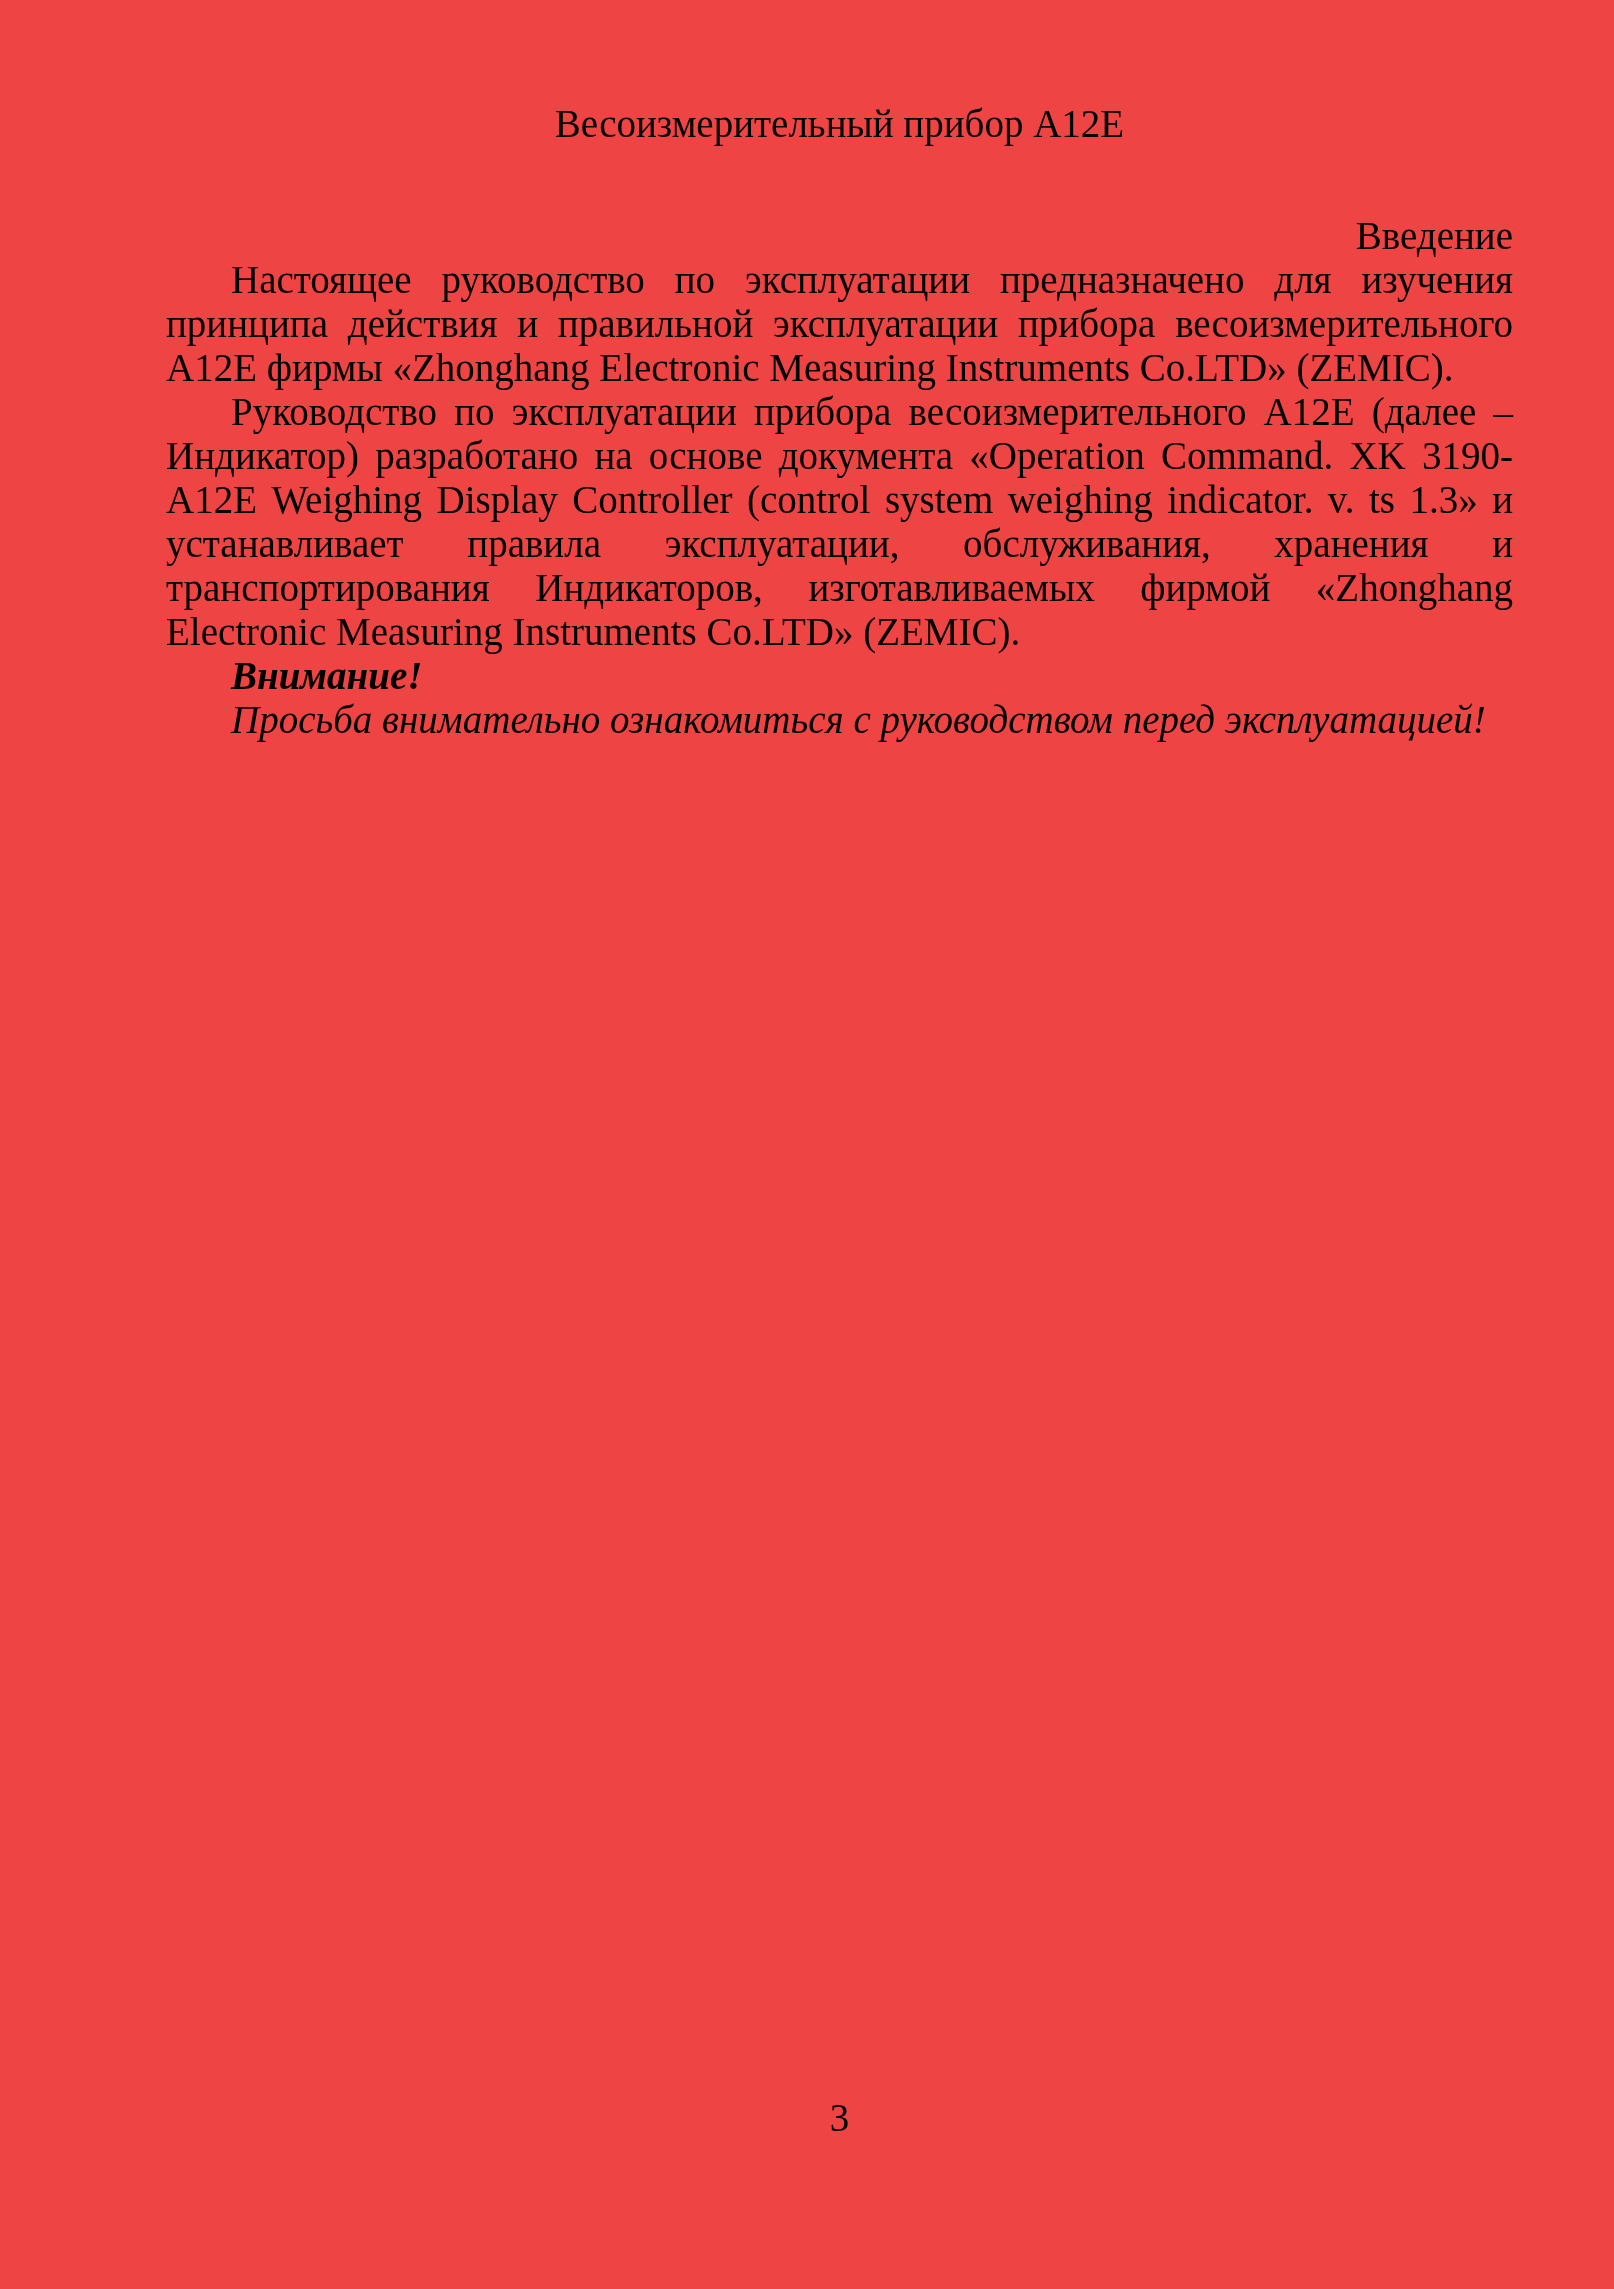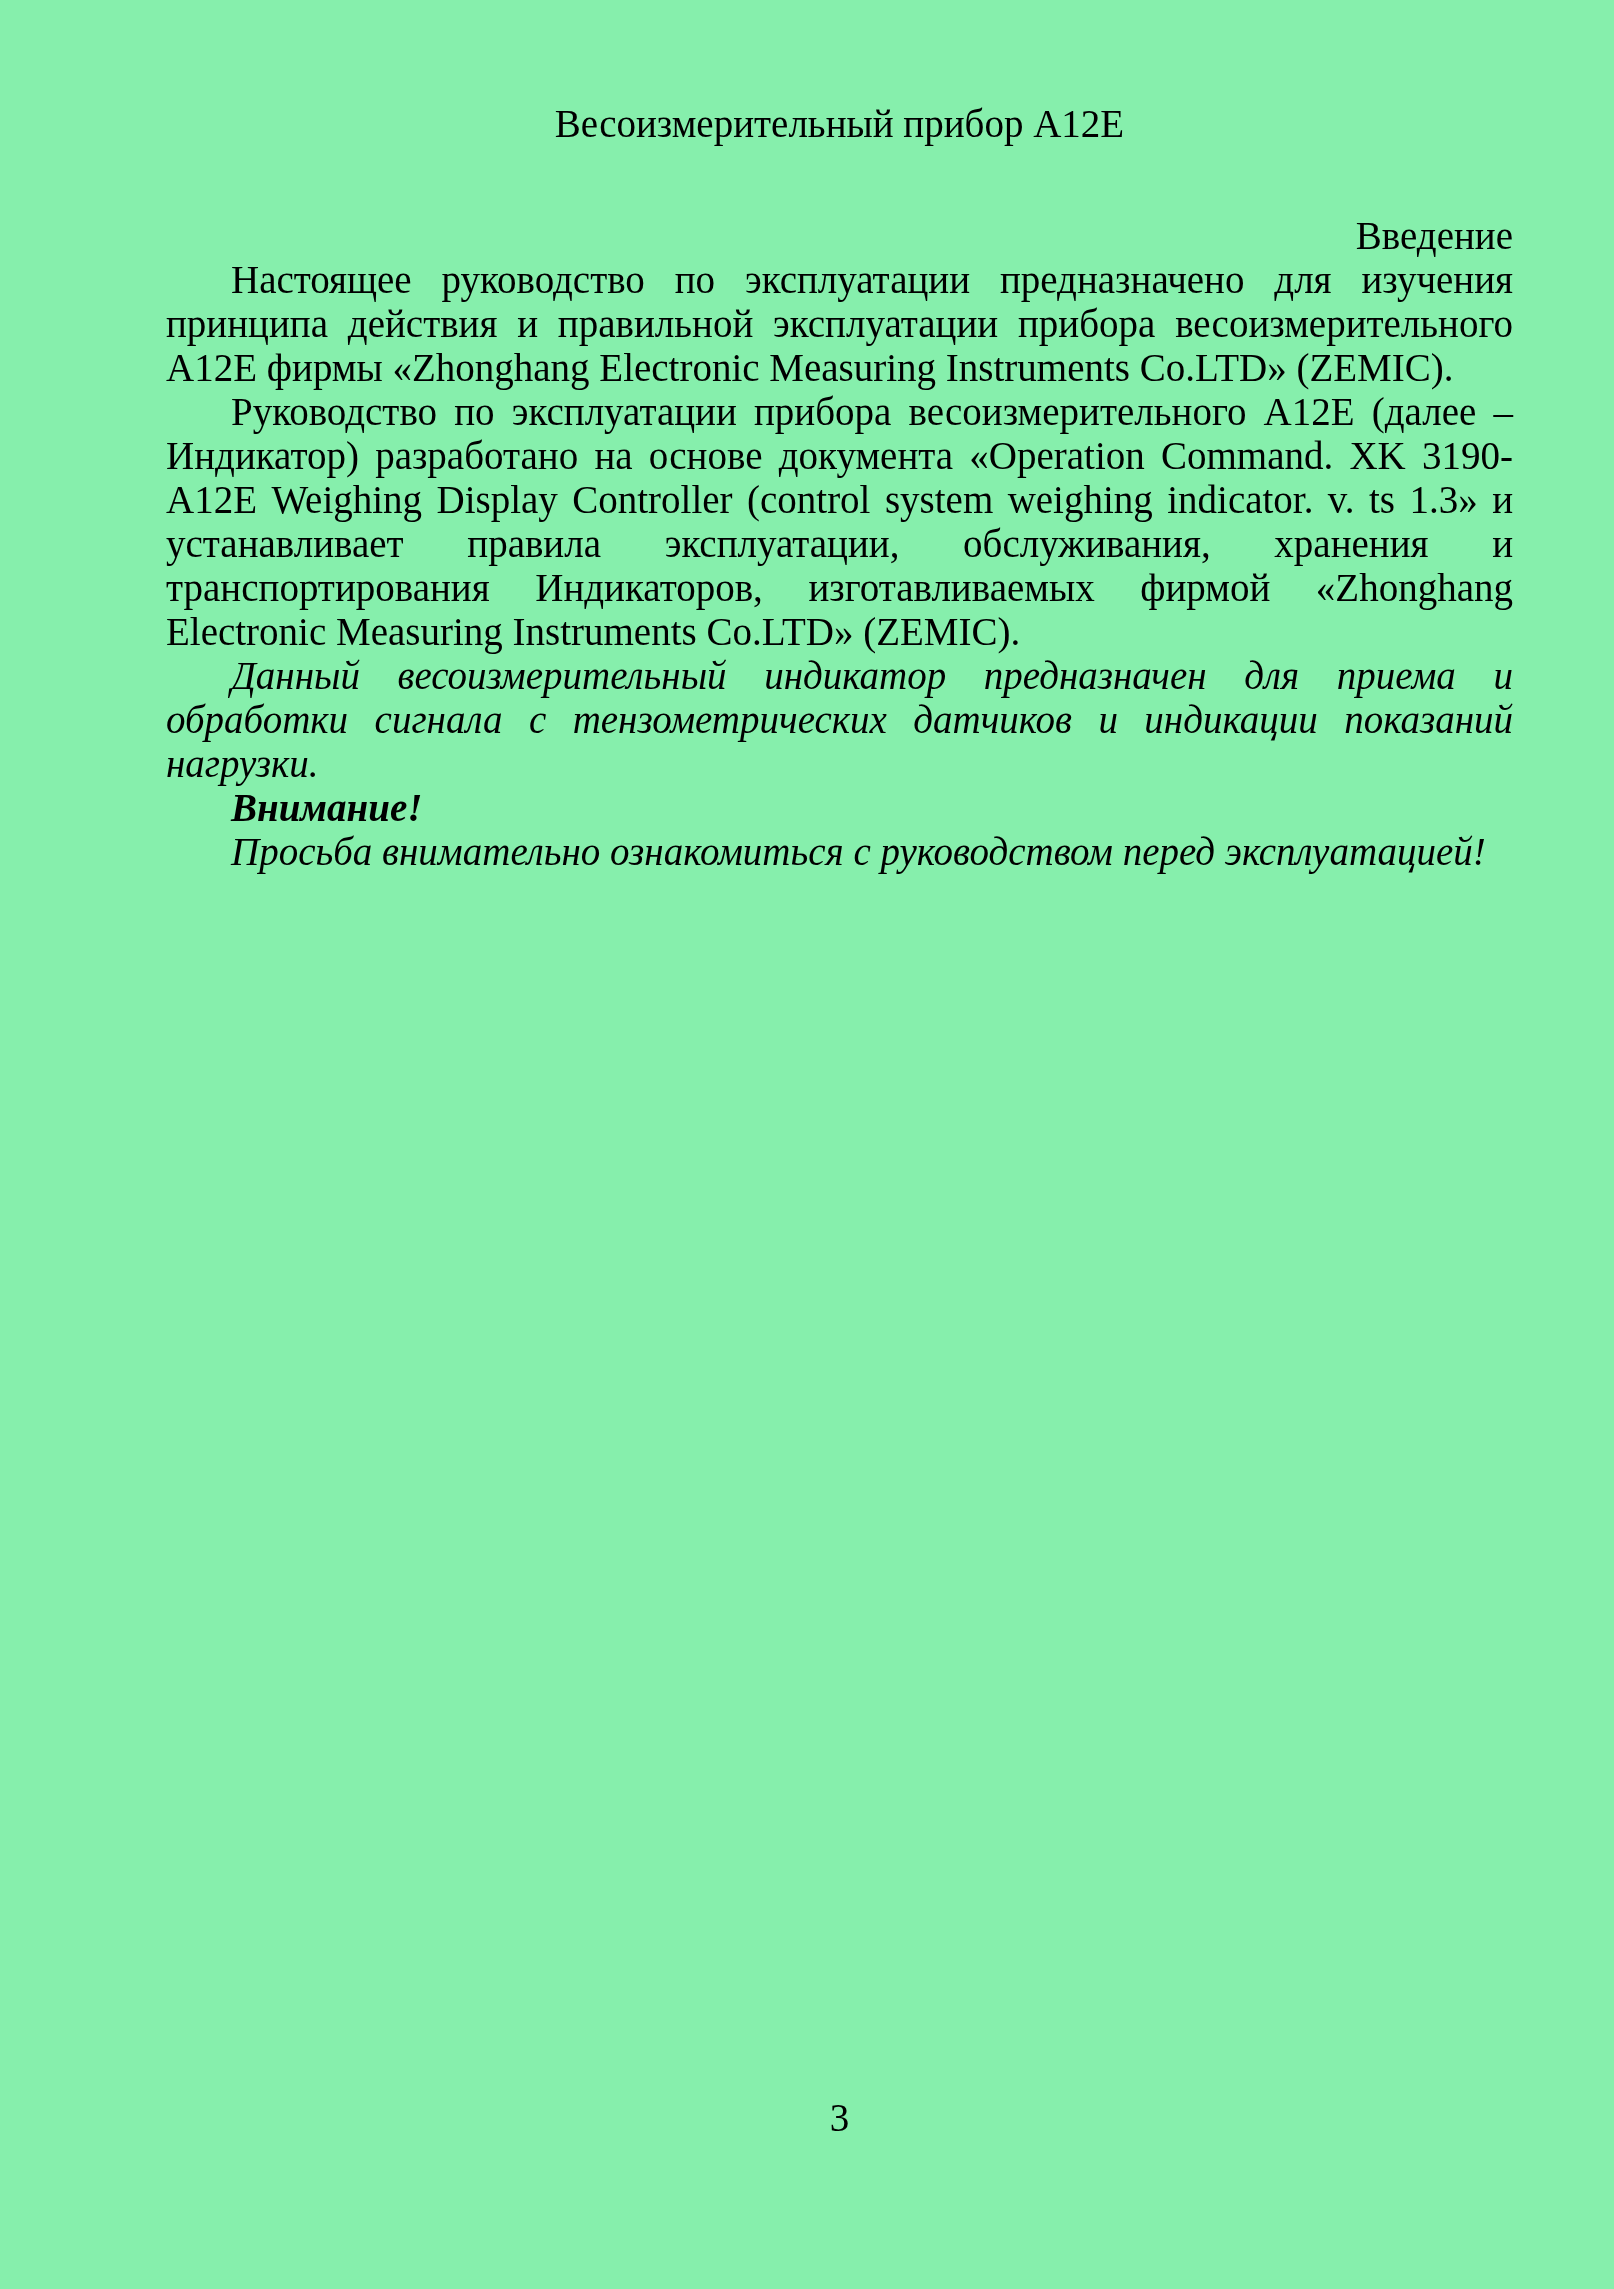--- a/index.html
+++ b/index.html
@@ -5,21 +5,21 @@
 <style>
   html, body {
     margin: 0;
     padding: 0;
     background: #ffffff;
   }
   .page {
     position: relative;
     width: 1614px;
     height: 2290px;
-    background: #86efac;
+    background: #ef4444;
     color: #000000;
     font-family: "Liberation Serif", "DejaVu Serif", serif;
     font-size: 39px;
     line-height: 44px;
     overflow: hidden;
   }
   .content {
     position: absolute;
     left: 166px;
     top: 102px;
@@ -69,21 +69,20 @@
 
     <h1 class="doc-title">Весоизмерительный прибор А12Е</h1>
 
     <p class="heading-para">Введение</p>
 
     <p class="para gap-before">Настоящее руководство по эксплуатации предназначено для изучения принципа действия и правильной эксплуатации прибора весоизмерительного А12Е фирмы «Zhonghang Electronic Measuring Instruments Co.LTD» (ZEMIC).</p>
 
     <p class="para">Руководство по эксплуатации прибора весоизмерительного А12Е (далее – Индикатор) разработано на основе документа «Operation Command. XK 3190-А12Е Weighing Display Controller (control system weighing indicator. v. ts 1.3» и устанавливает правила эксплуатации, обслуживания, хранения и транспортирования Индикаторов, изготавливаемых фирмой «Zhonghang Electronic Measuring Instruments Co.LTD» (ZEMIC).</p>
 
 
-    <p class="para italic gap-before">Данный весоизмерительный индикатор предназначен для приема и обработки сигнала с тензометрических датчиков и индикации показаний нагрузки.</p>
 
     <p class="para bold-italic gap-before">Внимание!</p>
 
     <p class="para italic">Просьба внимательно ознакомиться с руководством перед эксплуатацией!</p>
 
 
   </div>
 
   <div class="page-number">3</div>
 </div>

